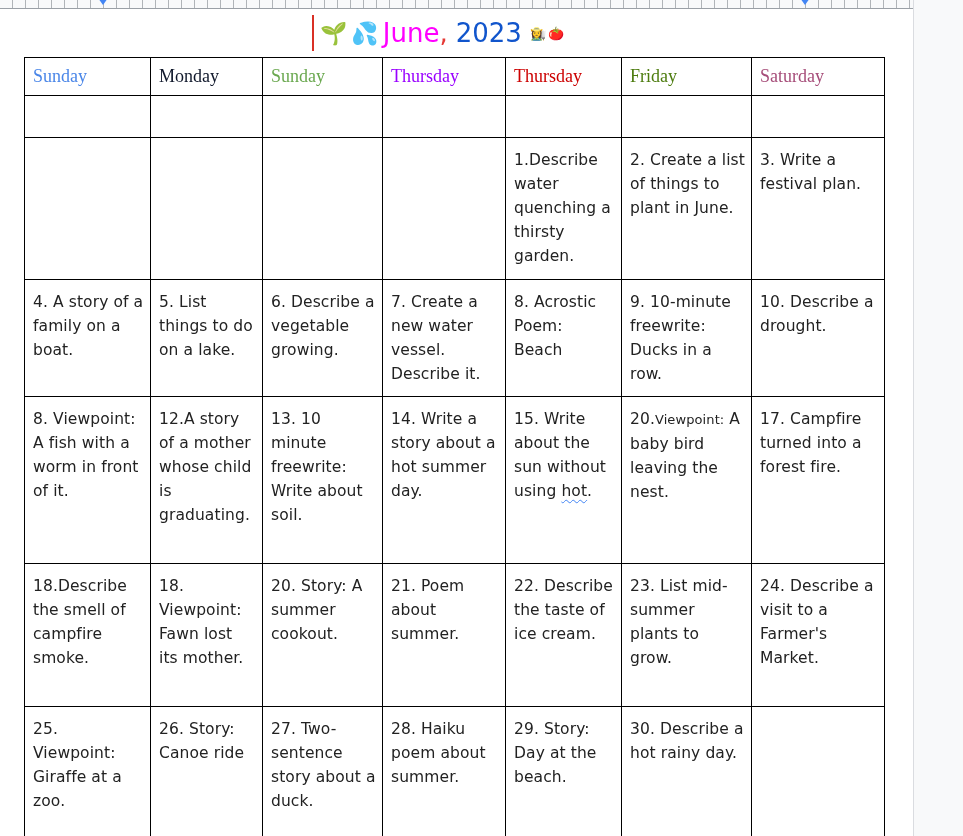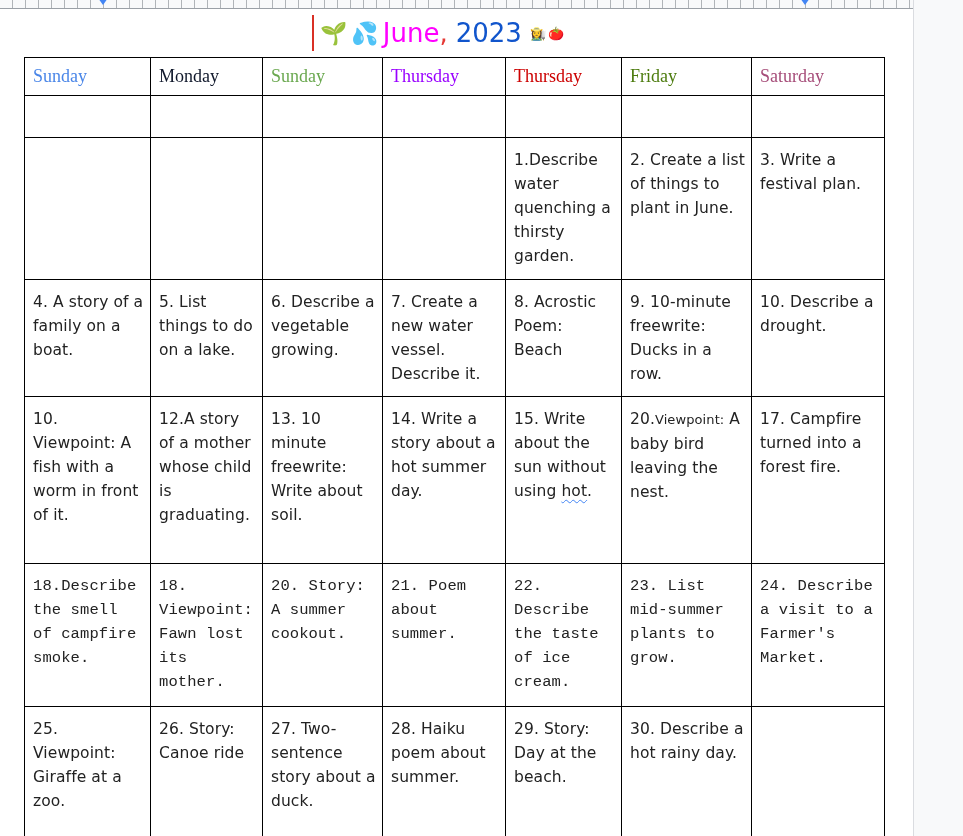--- a/index.html
+++ b/index.html
@@ -16,21 +16,21 @@
   .t-month { color:#ff00ff; font-size:26px;text-align:right; }
   .t-comma { color:#e53935; font-size:26px; }
   .t-year { color:#1155cc; font-size:26px; margin-left:8px; }
   table { position:absolute; left:24px; top:48px; border-collapse:collapse; table-layout:fixed; }
   td { border:1.5px solid #000; vertical-align:top; padding:0 6px 0 8px; font-family:"DejaVu Sans", sans-serif; font-size:16px; line-height:24px; color:#222; }
   tr.hdr td { height:37px; font-family:Liberation Serif, serif; font-size:18px; line-height:37px; }
   tr.blank td { height:41px; }
   tr.r1 td { height:142px; padding-top:10px; box-sizing:border-box; }
   tr.r2 td { height:117px; padding-top:10px; box-sizing:border-box; }
   tr.r3 td { height:167px; padding-top:10px; box-sizing:border-box; }
-  tr.r4 td { height:143px; padding-top:10px; box-sizing:border-box;font-family:Liberation Mono, monospace; }
+  tr.r4 td { height:143px; padding-top:10px; box-sizing:border-box; }
   tr.r5 td { height:140px; padding-top:10px; box-sizing:border-box; }
   .cell-text { font-size:15.5px; letter-spacing:0.1px; word-wrap:break-word; }
   .squiggle { text-decoration: underline wavy #4285f4; text-decoration-thickness:1px; text-underline-offset:3px; }
   .small { font-size:13px; }
 </style>
 </head>
 <body>
 
 <div class="ruler">
   <span class="marker" style="left:98px;"></span>
@@ -90,21 +90,21 @@
     <tr class="r2">
       <td><span class="cell-text">4. A story of a family on a boat.</span></td>
       <td><span class="cell-text">5. List things to do on a lake.</span></td>
       <td><span class="cell-text">6. Describe a vegetable growing.</span></td>
       <td><span class="cell-text">7. Create a new water vessel. Describe it.</span></td>
       <td><span class="cell-text">8. Acrostic Poem: Beach</span></td>
       <td><span class="cell-text">9. 10-minute freewrite: Ducks in a row.</span></td>
       <td><span class="cell-text">10. Describe a drought.</span></td>
     </tr>
     <tr class="r3">
-      <td><span class="cell-text">10. Viewpoint: A fish with a worm in front of it.</span></td>
+      <td><span class="cell-text">8. Viewpoint: A fish with a worm in front of it.</span></td>
       <td><span class="cell-text">12.A story of a mother whose child is graduating.</span></td>
       <td><span class="cell-text">13. 10 minute freewrite: Write about soil.</span></td>
       <td><span class="cell-text">14. Write a story about a hot summer day.</span></td>
       <td><span class="cell-text"><span>15. Write about the sun without using </span><span class="squiggle">hot</span><span>.</span></span></td>
       <td><span class="cell-text"><span>20.</span><span class="small">Viewpoint:</span><span> A baby bird leaving the nest.</span></span></td>
       <td><span class="cell-text">17. Campfire turned into a forest fire.</span></td>
     </tr>
     <tr class="r4">
       <td><span class="cell-text">18.Describe the smell of campfire smoke.</span></td>
       <td><span class="cell-text">18. Viewpoint: Fawn lost its mother.</span></td>

